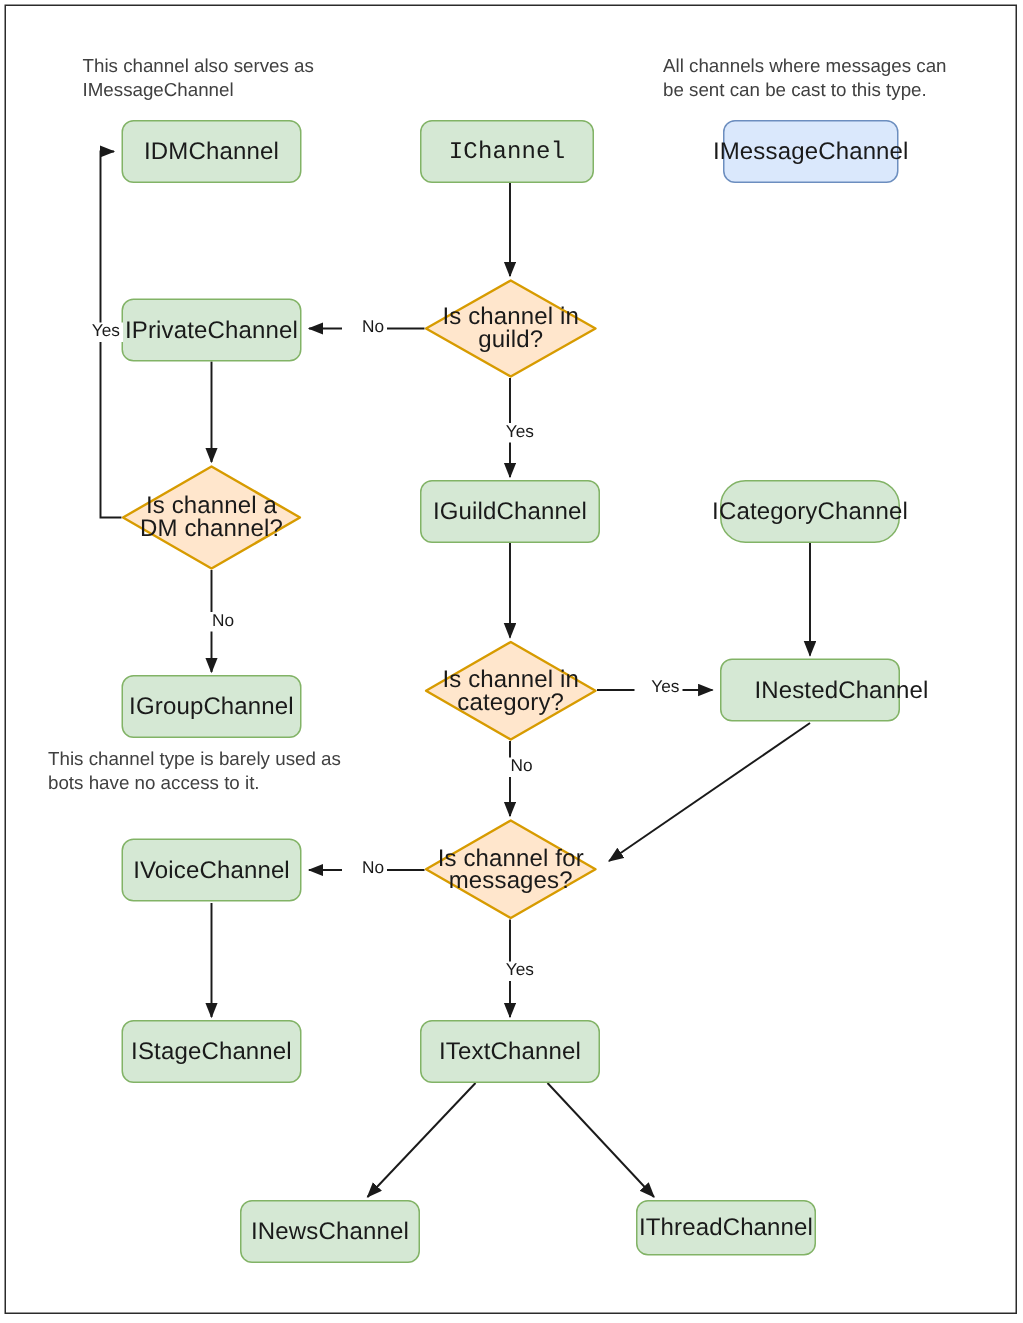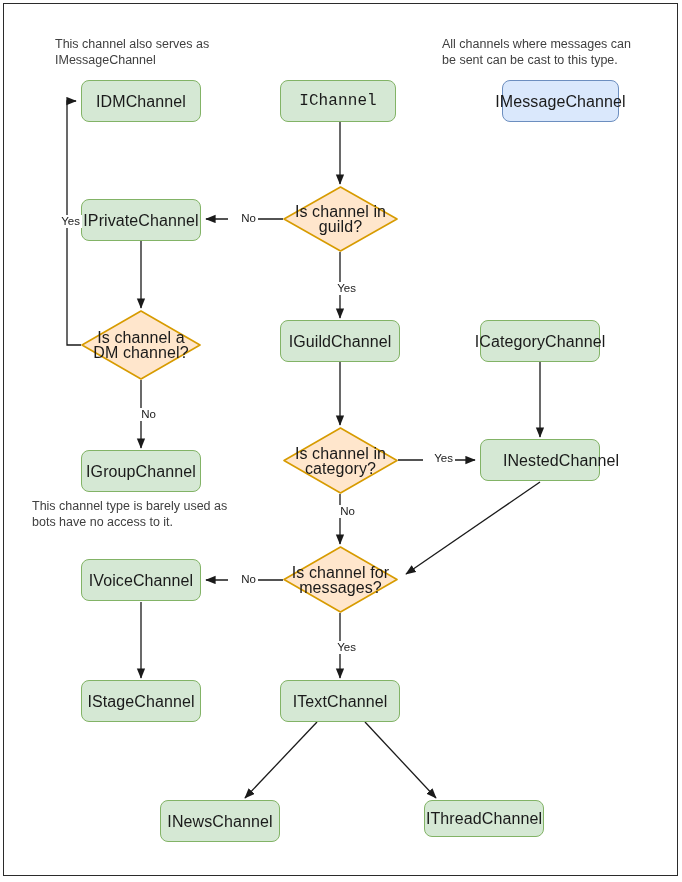--- a/index.html
+++ b/index.html
@@ -141,27 +141,27 @@
   </svg>
 
   <div class="note" style="left:55px; top:36px; width:172px;">This channel also serves as IMessageChannel</div>
   <div class="note" style="left:442px; top:36px; width:196px;">All channels where messages can be sent can be cast to this type.</div>
   <div class="note" style="left:32px; top:498px; width:218px;">This channel type is barely used as bots have no access to it.</div>
 
   <div class="node box" style="left:81px; top:80px; width:120px; height:42px;">IDMChannel</div>
 
   <div class="node box" style="left:280px; top:80px; width:116px; height:42px;font-family:Liberation Mono, monospace;">IChannel</div>
 
-  <div class="node box blue" style="left:482px; top:80px; width:117px; height:42px;margin-left:20px;">IMessageChannel</div>
+  <div class="node box blue" style="left:482px; top:80px; width:117px; height:42px;">IMessageChannel</div>
 
   <div class="node box" style="left:81px; top:199px; width:120px; height:42px;">IPrivateChannel</div>
 
   <div class="node box" style="left:280px; top:320px; width:120px; height:42px;">IGuildChannel</div>
 
-  <div class="node box" style="left:480px; top:320px; width:120px; height:42px;">ICategoryChannel</div>
+  <div class="node box" style="left:480px; top:320px; width:120px; height:42px;border-radius:17px;">ICategoryChannel</div>
 
   <div class="node box" style="left:81px; top:450px; width:120px; height:42px;">IGroupChannel</div>
 
   <div class="node box" style="left:480px; top:439px; width:120px; height:42px;padding-left:42px;">INestedChannel</div>
 
   <div class="node box" style="left:81px; top:559px; width:120px; height:42px;">IVoiceChannel</div>
 
   <div class="node box" style="left:81px; top:680px; width:120px; height:42px;">IStageChannel</div>
 
   <div class="node box" style="left:280px; top:680px; width:120px; height:42px;">ITextChannel</div>

